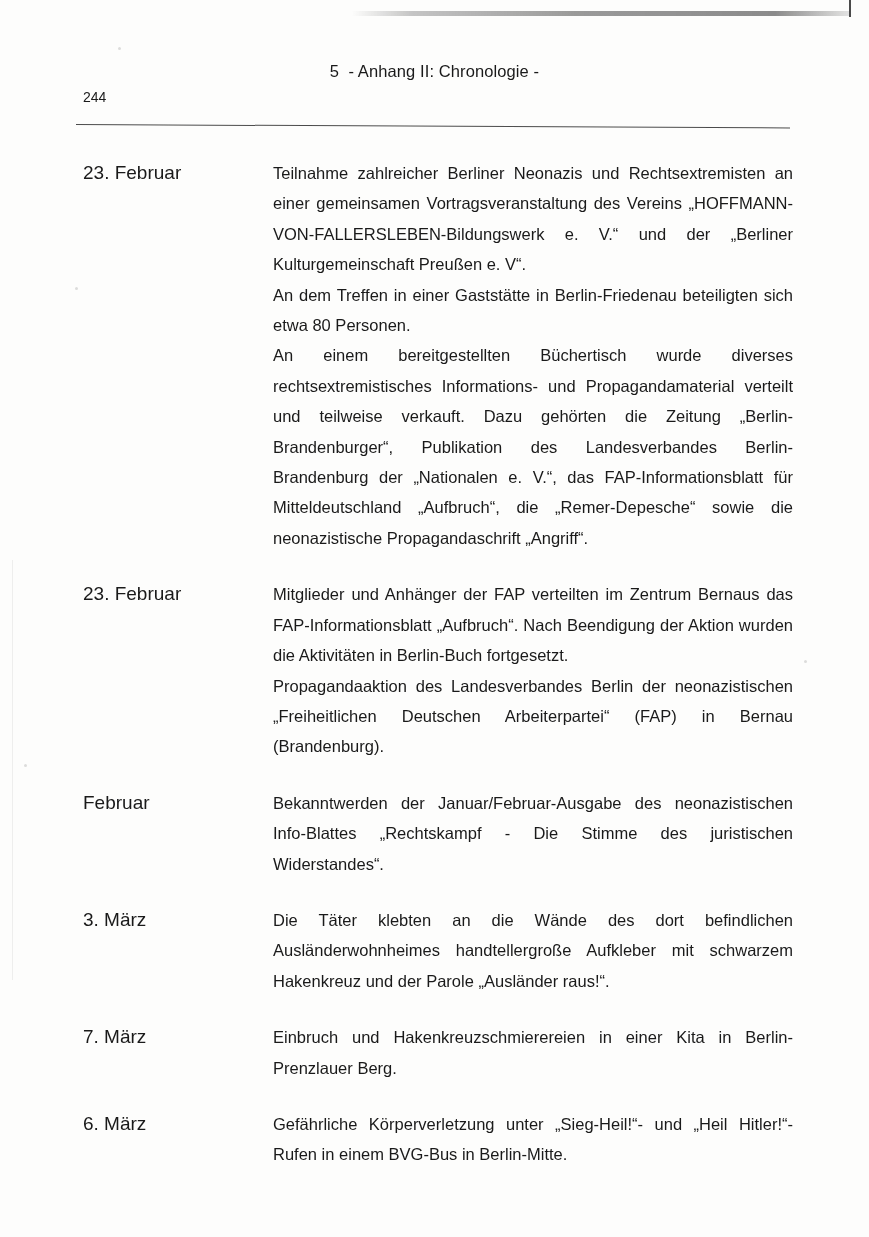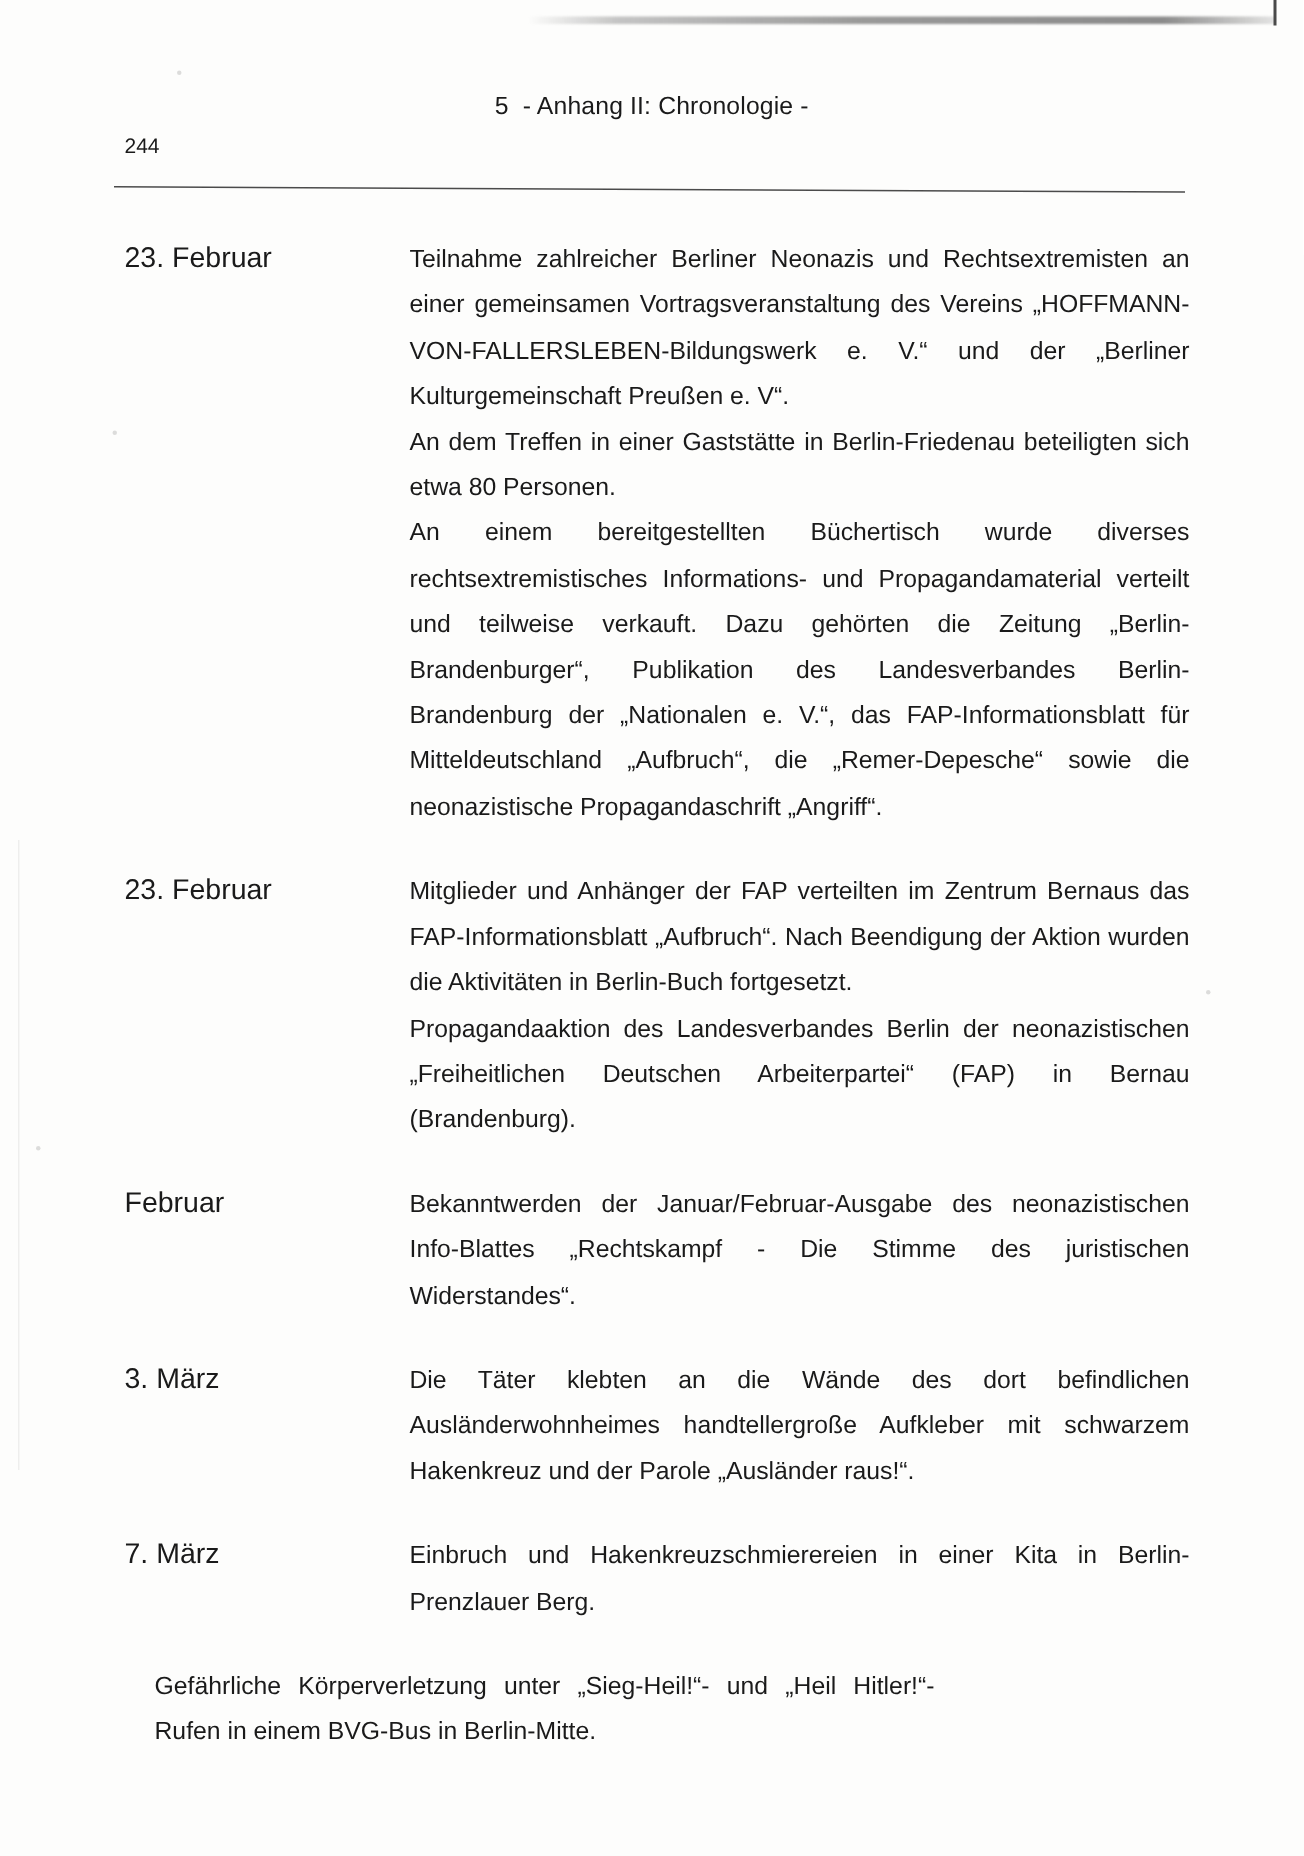--- a/index.html
+++ b/index.html
@@ -174,19 +174,20 @@
           <p class="entry-para">Die Täter klebten an die Wände des dort befindlichen Ausländerwohnheimes handtellergroße Aufkleber mit schwarzem Hakenkreuz und der Parole „Ausländer raus!“.</p>
         </div>
       </div>
       <div class="entry">
         <div class="entry-date">7. März</div>
         <div class="entry-body">
           <p class="entry-para">Einbruch und Hakenkreuzschmierereien in einer Kita in Berlin-Prenzlauer Berg.</p>
         </div>
       </div>
       <div class="entry">
+        <div class="entry-date">6. März</div>
         <div class="entry-body">
           <p class="entry-para">Gefährliche Körperverletzung unter „Sieg-Heil!“- und „Heil Hitler!“-Rufen in einem BVG-Bus in Berlin-Mitte.</p>
         </div>
       </div>
     </div>
 
 </div>
 
 </body></html>

